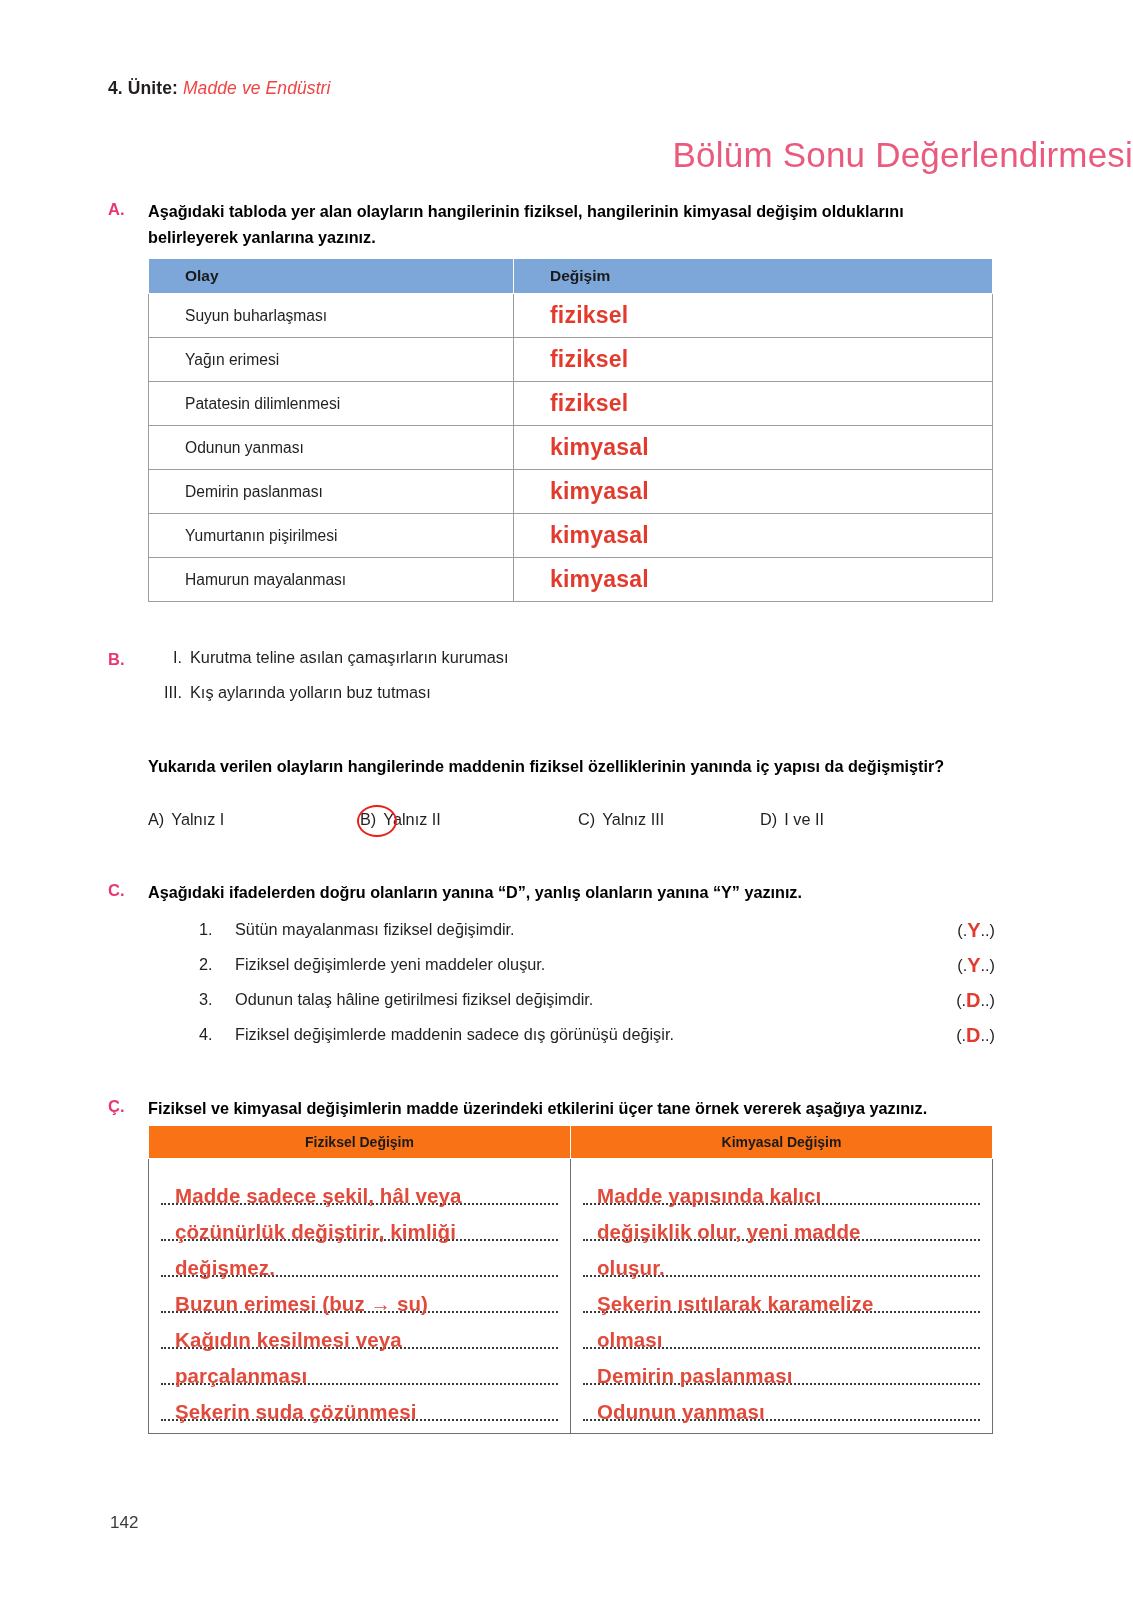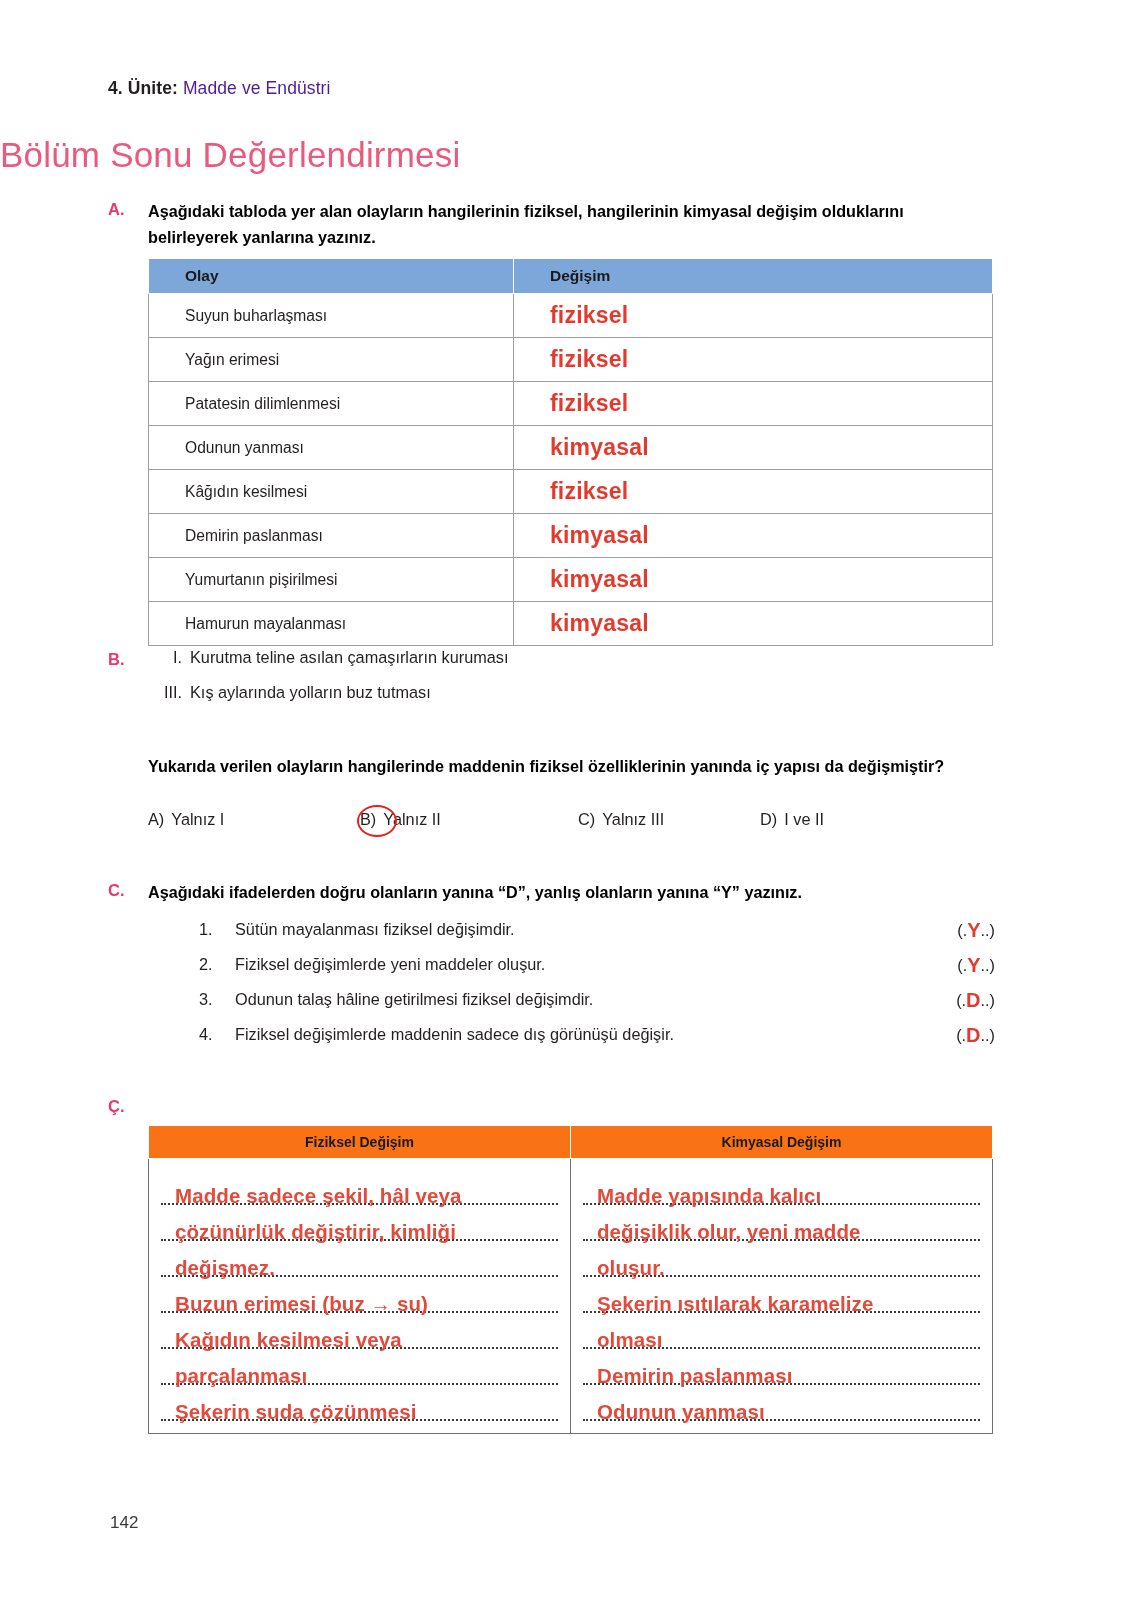--- a/index.html
+++ b/index.html
@@ -30,30 +30,31 @@
     top: 78px;
     font-size: 17.5px;
     letter-spacing: .1px;
     white-space: nowrap;
   }
   .unit-line .unit-no {
     font-weight: bold;
     color: #231f20;
   }
   .unit-line .unit-name {
-    color: #4c1d95;
+    color: #ef4444;
     font-weight: normal;
+    font-style: italic;
   }
 
   .main-title {
     position: absolute;
     left: 0;
     right: 0;
     top: 135px;
-    text-align: left;
+    text-align: right;
     color: #ea5a7d;
     font-size: 35px;
     font-weight: normal;
     letter-spacing: .2px;
   }
 
   
   .sec-letter {
     position: absolute;
     font-weight: bold;
@@ -264,24 +265,20 @@
         </tr>
         <tr>
           <td class="olay">Patatesin dilimlenmesi</td>
           <td class="deg"><span class="answer-red">fiziksel</span></td>
         </tr>
         <tr>
           <td class="olay">Odunun yanması</td>
           <td class="deg"><span class="answer-red">kimyasal</span></td>
         </tr>
         <tr>
-          <td class="olay">Kâğıdın kesilmesi</td>
-          <td class="deg"><span class="answer-red">fiziksel</span></td>
-        </tr>
-        <tr>
           <td class="olay">Demirin paslanması</td>
           <td class="deg"><span class="answer-red">kimyasal</span></td>
         </tr>
         <tr>
           <td class="olay">Yumurtanın pişirilmesi</td>
           <td class="deg"><span class="answer-red">kimyasal</span></td>
         </tr>
         <tr>
           <td class="olay">Hamurun mayalanması</td>
           <td class="deg"><span class="answer-red">kimyasal</span></td>
@@ -310,20 +307,21 @@
   <div class="sec-text" style="left:148px; top:879px; width:845px;">Aşağıdaki ifadelerden doğru olanların yanına “D”, yanlış olanların yanına “Y” yazınız.</div>
 
   <div class="clist" id="c-list">
       <div class="crow"><span class="num">1.</span><span>Sütün mayalanması fiziksel değişimdir.</span><span class="paren">(.<span class="mark">Y</span>..)</span></div>
       <div class="crow"><span class="num">2.</span><span>Fiziksel değişimlerde yeni maddeler oluşur.</span><span class="paren">(.<span class="mark">Y</span>..)</span></div>
       <div class="crow"><span class="num">3.</span><span>Odunun talaş hâline getirilmesi fiziksel değişimdir.</span><span class="paren">(.<span class="mark">D</span>..)</span></div>
       <div class="crow"><span class="num">4.</span><span>Fiziksel değişimlerde maddenin sadece dış görünüşü değişir.</span><span class="paren">(.<span class="mark">D</span>..)</span></div>
     </div>
 
   <div class="sec-letter" style="left:108px; top:1097px;">Ç.</div>
+  <div class="sec-text" style="left:148px; top:1095px; width:860px;">Fiziksel ve kimyasal değişimlerin madde üzerindeki etkilerini üçer tane örnek vererek aşağıya yazınız.</div>
 
   <table class="tblC">
     <thead>
       <tr>
         <th>Fiziksel Değişim</th>
         <th>Kimyasal Değişim</th>
       </tr>
     </thead>
     <tbody>
       <tr>

